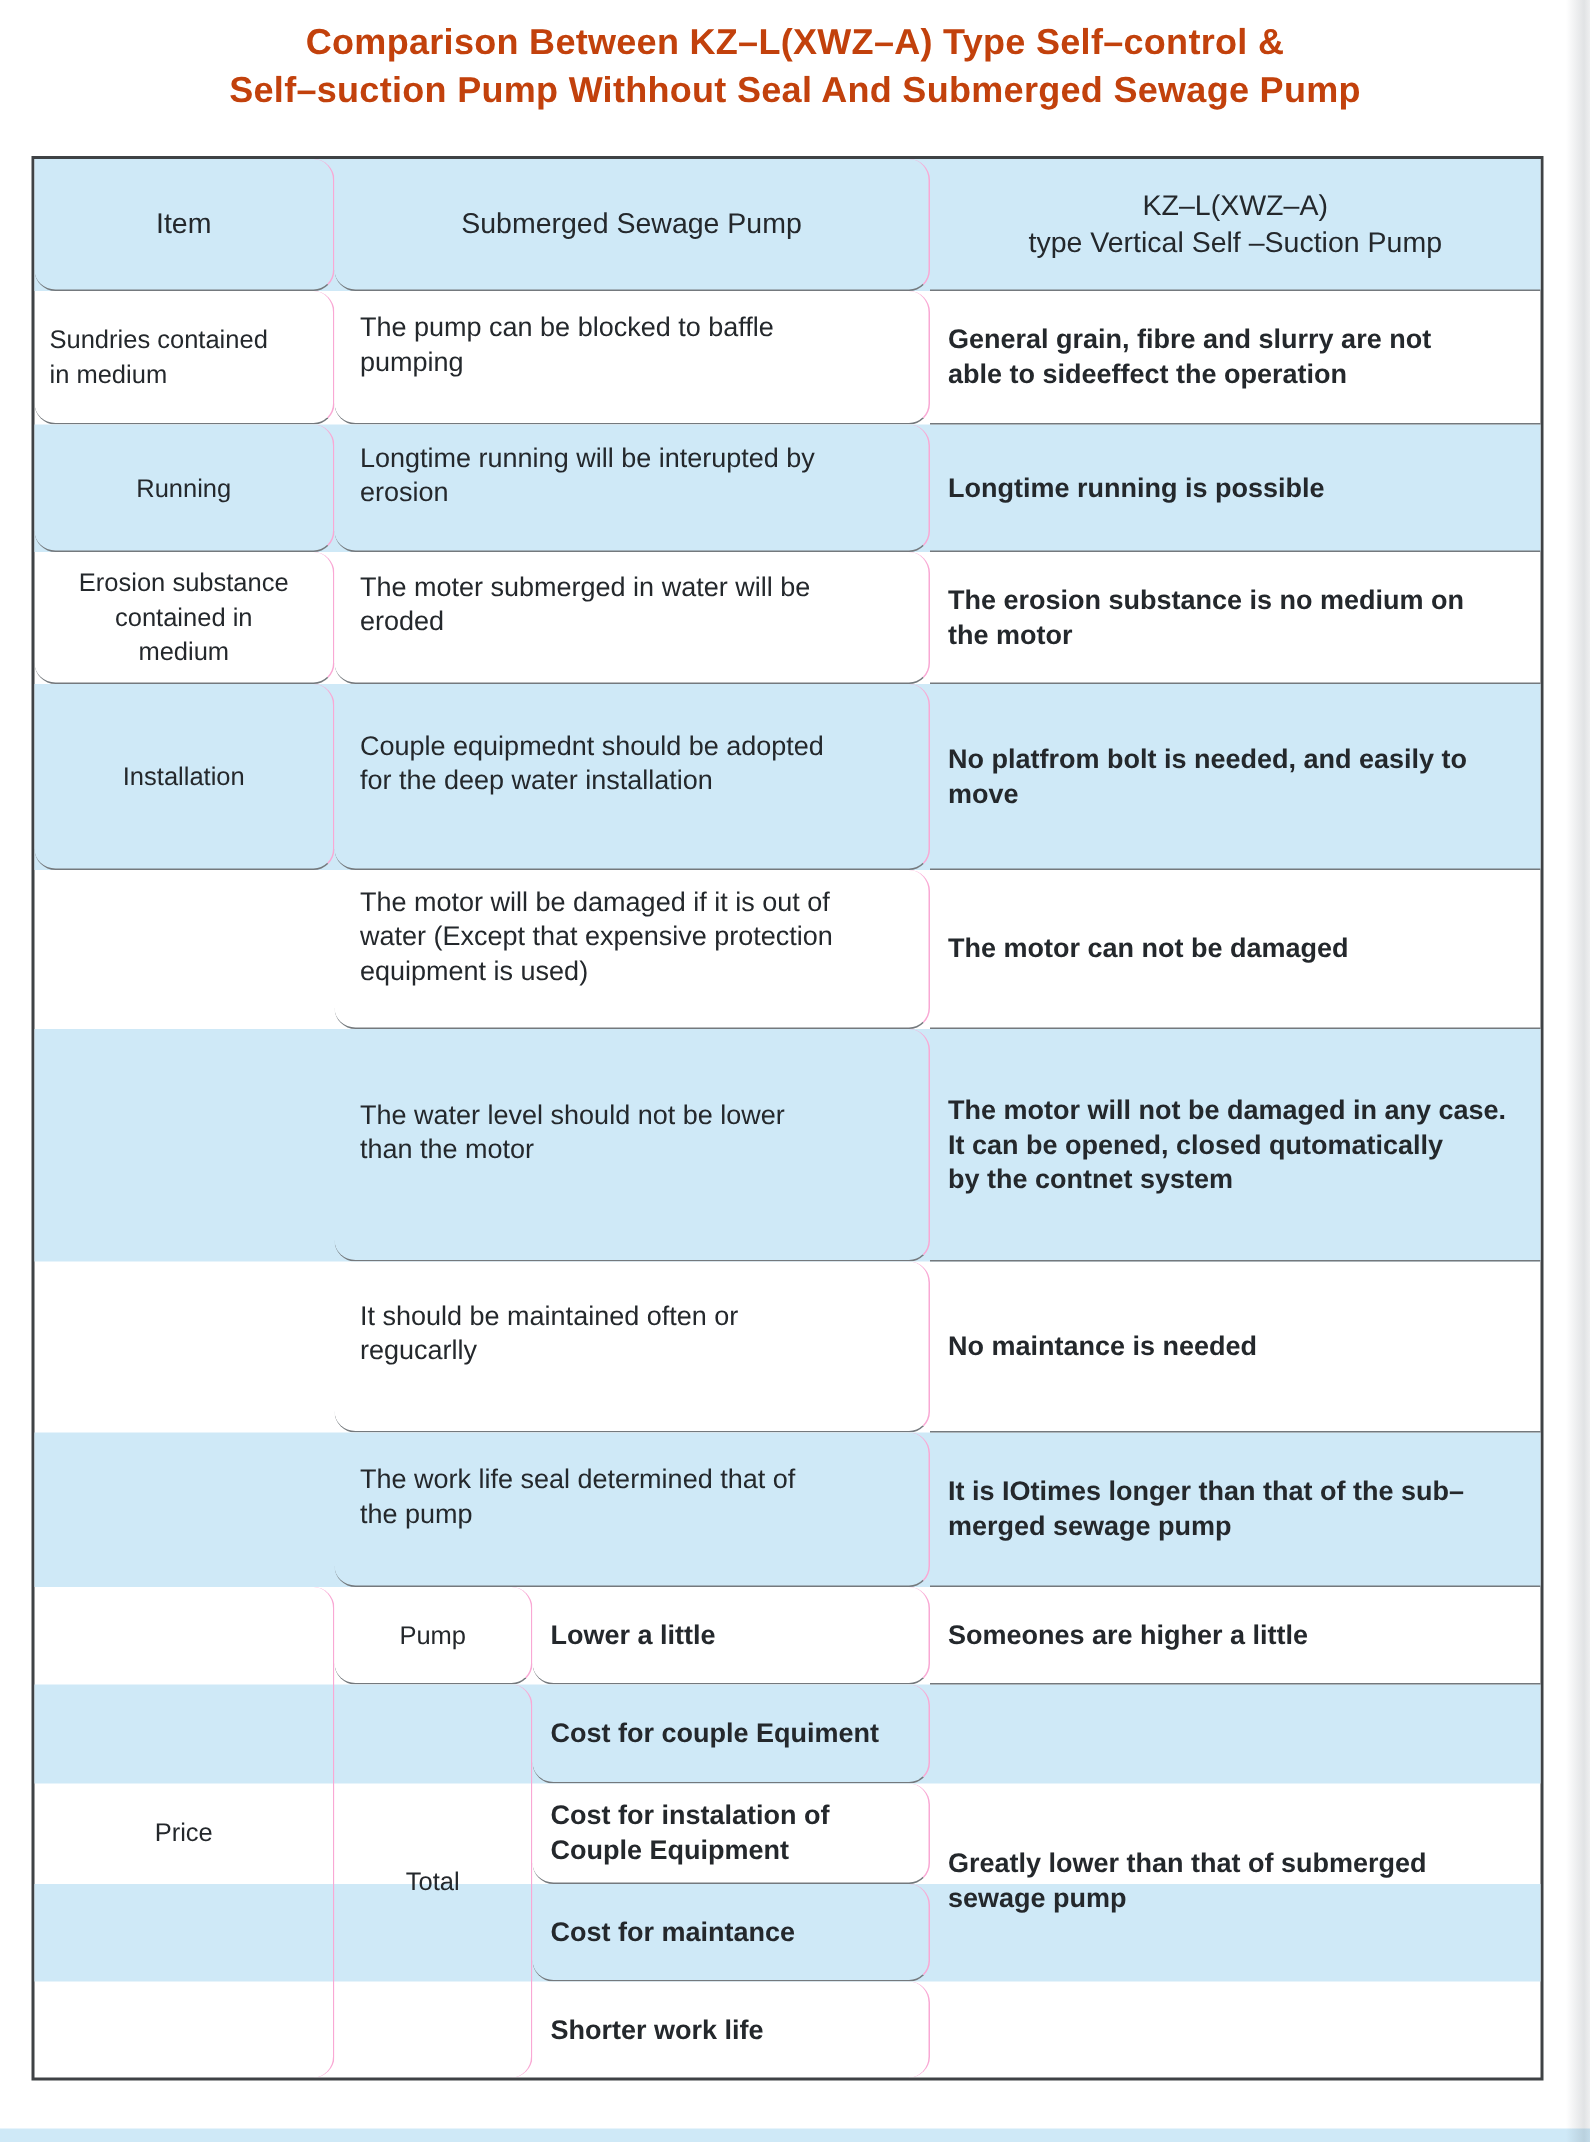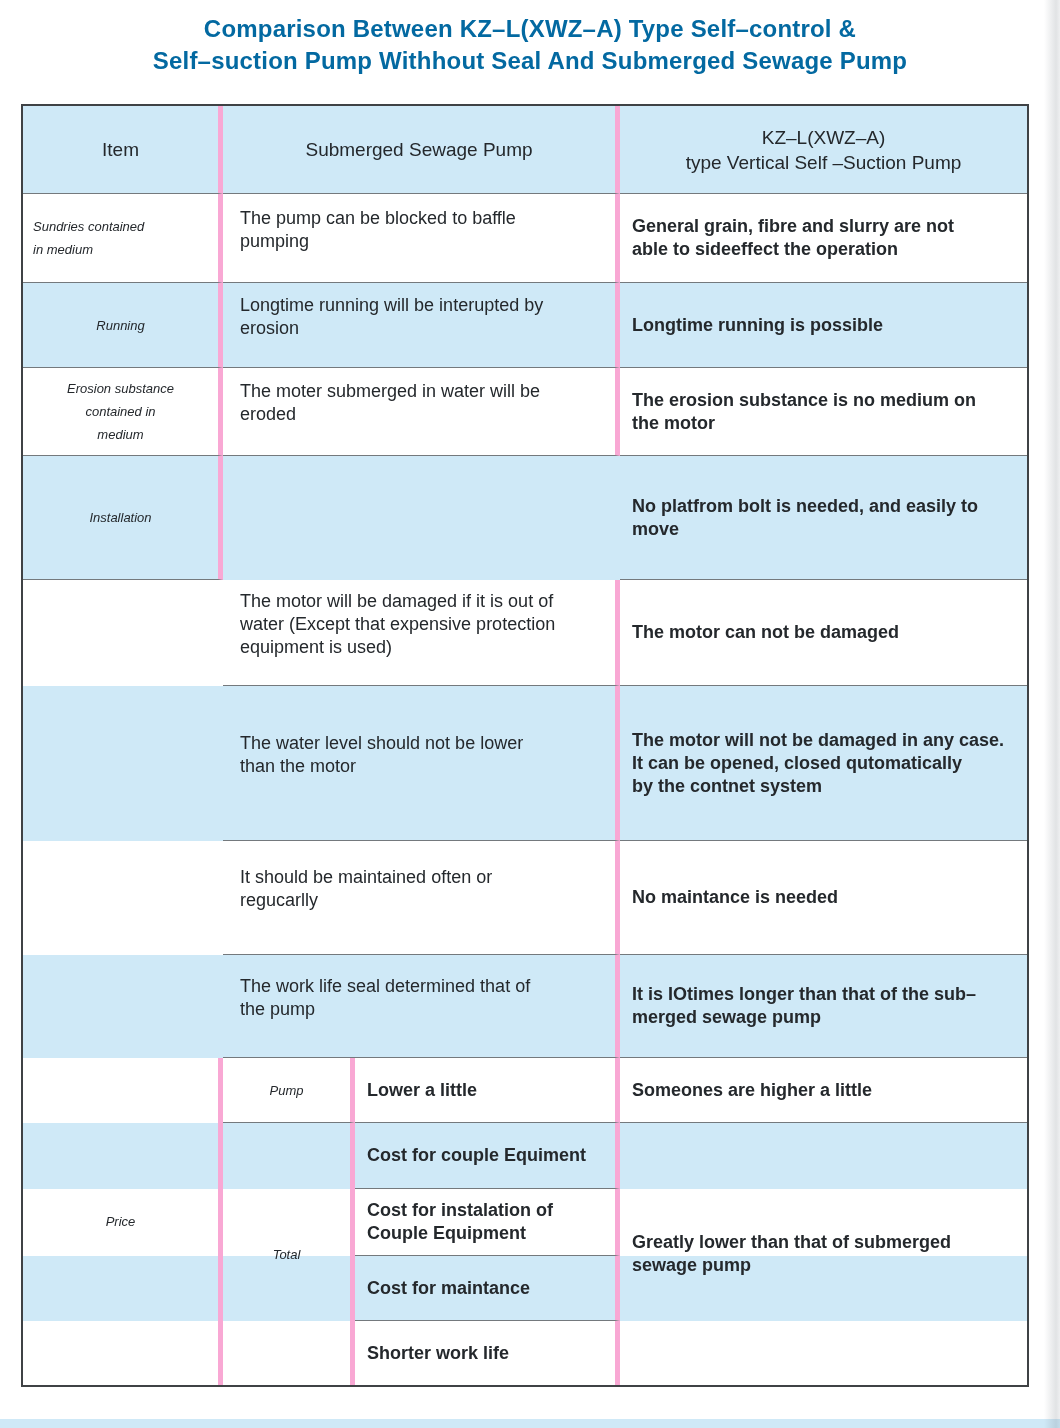--- a/index.html
+++ b/index.html
@@ -2,45 +2,45 @@
 <html><head>
 <meta charset="utf-8">
 <style>
   html,body{margin:0;padding:0;background:#ffffff;}
   .page{
     position:relative;width:1060px;height:1428px;background:#ffffff;
     font-family:"Liberation Sans",sans-serif;color:#24282c;overflow:hidden;
   }
   .title{
     position:absolute;top:13px;left:0;width:100%;text-align:center;
-    font-weight:bold;font-size:24px;line-height:32px;color:#0369a1;letter-spacing:.2px;
+    font-weight:bold;font-size:24px;line-height:32px;color:#c2410c;letter-spacing:.2px;
   }
   .table-wrap{
     position:absolute;left:21px;top:104px;width:1004px;height:1279px;
     border:2px solid #3f4245;box-sizing:content-box;
   }
   .stripes{position:absolute;inset:0;z-index:0;}
   .stripe{position:absolute;left:0;width:100%;background:#cfe9f7;}
   .grid{
     position:absolute;inset:0;z-index:1;display:grid;
     grid-template-columns:200px 132px 265px 407px;
     grid-template-rows:88px 89px 85px 88px 124px 106px 155px 114px 103px 65px 66px 67px 65px 64px;
   }
   .cell{
     display:flex;align-items:center;white-space:pre-line;
     font-size:18px;line-height:23px;background:transparent;box-sizing:border-box;
   }
   .hdr{font-size:19px;line-height:25px;}
-  .item{font-size:13px;font-style:italic;}
+  .item{font-size:17px;}
   .ac{justify-content:center;text-align:center;padding:0 6px;}
   .al{justify-content:flex-start;text-align:left;}
   .p1{padding:0 8px 0 10px;}
   .p2{padding:0 28px 17px 17px;}
   .p3{padding:0 12px 0 12px;font-weight:bold;}
-  .br{border-right:5px solid #f9a8d4;}
+  .br{border-right:1px solid #f9a8d4;border-radius:14px;}
   .bb{border-bottom:1.5px solid #74797d;}
   .note{
     position:absolute;left:25px;top:1389px;width:1010px;
     font-size:19.5px;line-height:25px;color:#1a1d1f;
   }
   .bottom-bar{position:absolute;left:0;top:1419px;width:100%;height:9px;background:#cfe9f7;}
   .edge-shadow{
     position:absolute;top:0;right:0;width:16px;height:100%;
     background:linear-gradient(to right,rgba(90,100,110,0) 0%,rgba(90,100,110,.18) 75%,rgba(90,100,110,.10) 100%);
     pointer-events:none;
@@ -89,20 +89,22 @@
 
       <div class="cell ac item br bb" style="grid-area:4/1/5/2">Erosion substance
 contained in
 medium</div>
       <div class="cell al p2 br bb" style="grid-area:4/2/5/4">The moter submerged in water will be
 eroded</div>
       <div class="cell al p3 bb" style="grid-area:4/4/5/5">The erosion substance is no medium on
 the motor</div>
 
       <div class="cell ac item br bb" style="grid-area:5/1/6/2">Installation</div>
+      <div class="cell al p2 br bb" style="grid-area:5/2/6/4">Couple equipmednt should be adopted
+for the deep water installation</div>
       <div class="cell al p3 bb" style="grid-area:5/4/6/5">No platfrom bolt is needed, and easily to
 move</div>
 
       <div class="cell al p2 br bb" style="grid-area:6/2/7/4">The motor will be damaged if it is out of
 water (Except that expensive protection
 equipment is used)</div>
       <div class="cell al p3 bb" style="grid-area:6/4/7/5">The motor can not be damaged</div>
 
       <div class="cell al p2 br bb" style="grid-area:7/2/8/4">The water level should not be lower
 than the motor</div>

